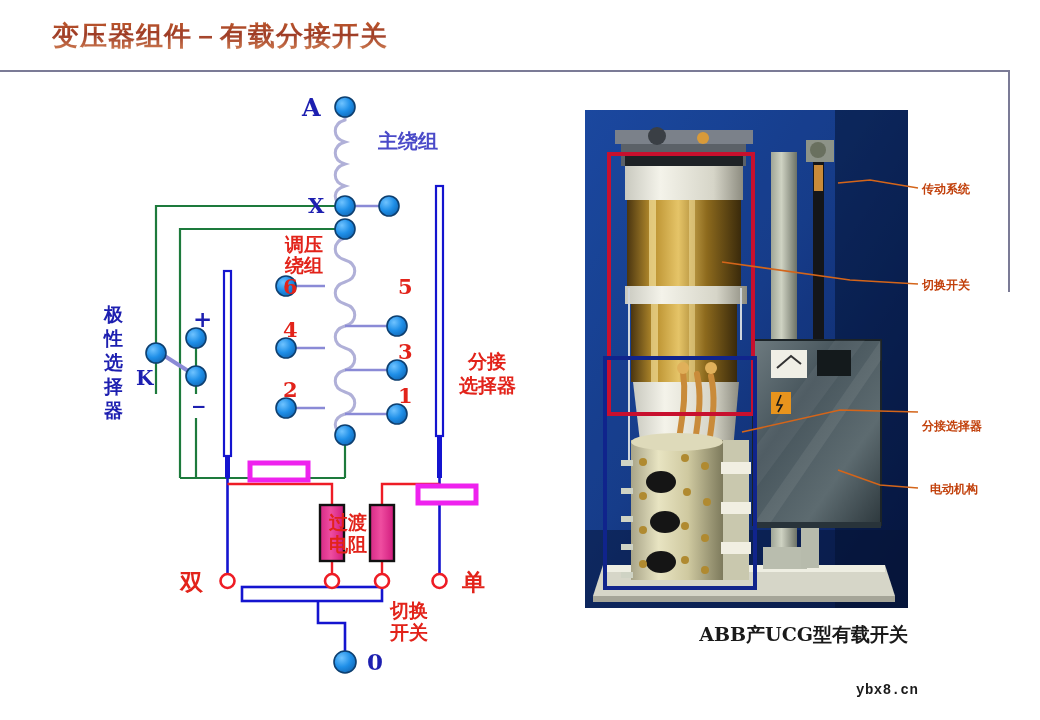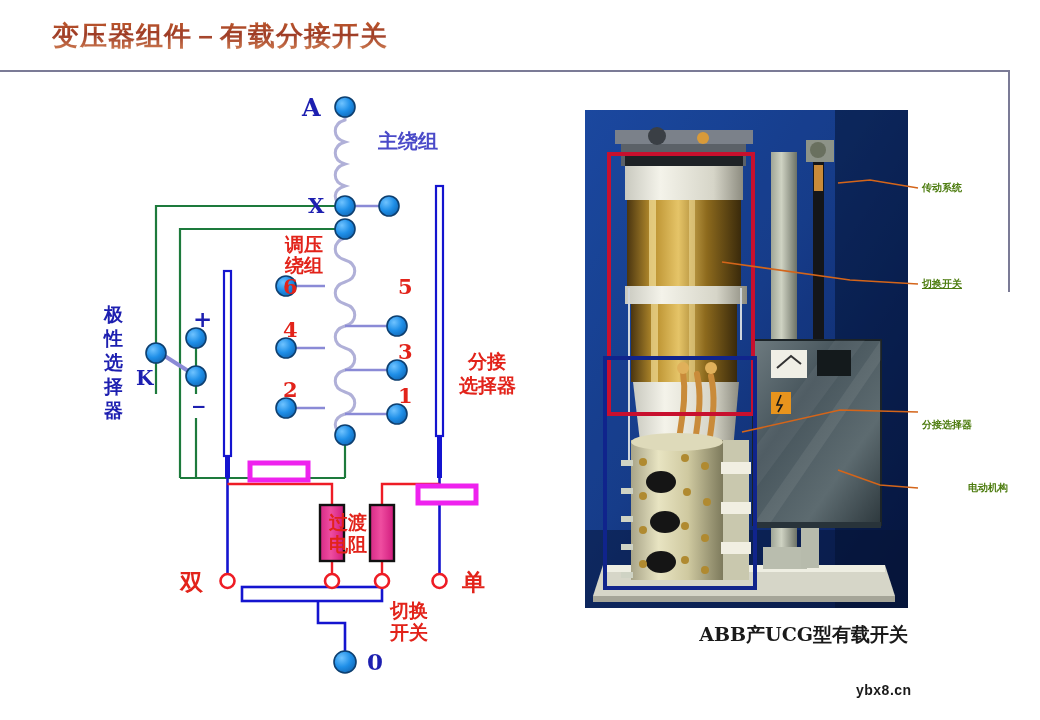--- a/index.html
+++ b/index.html
@@ -78,30 +78,30 @@
     text-align: right;
     font-family: "DejaVu Serif", "Liberation Serif", serif;
     font-size: 19px;
     font-weight: bold;
     color: #1a1a1a;
   }
   
   .callout {
     position: absolute;
     font-family: "DejaVu Sans", "Liberation Sans", sans-serif;
-    font-size: 10px;
+    font-size: 12px;
     font-weight: bold;
-    color: #4d7c0f;
+    color: #c2410c;
     white-space: nowrap;
   }
   #watermark {
     position: absolute;
     left: 856px;
     top: 682px;
-    font-family: Liberation Sans, sans-serif;
+    font-family: Liberation Mono, monospace;
     font-size: 14px;
     font-weight: bold;
     color: #1a1a1a;
     letter-spacing: 0.5px;
   }
   
   .t-red   { fill: #e2231a; font-family: "DejaVu Serif","Liberation Serif",serif; font-weight: bold; }
   .t-blue  { fill: #1d1fb0; font-family: "DejaVu Serif","Liberation Serif",serif; font-weight: bold; }
   .t-blue2 { fill: #4a4ac8; font-family: "DejaVu Serif","Liberation Serif",serif; font-weight: bold; }
 </style>
@@ -415,20 +415,20 @@
   <svg style="position:absolute; left:0; top:0; width:1040px; height:720px; pointer-events:none;">
     <g stroke="#d4651a" stroke-width="1.6" fill="none">
       <path d="M838,183 L870,180 L918,188"></path>
       <path d="M722,262 L850,280 L918,284"></path>
       <path d="M742,432 L840,410 L918,412"></path>
       <path d="M838,470 L880,485 L918,488"></path>
     </g>
   </svg>
 
   <div class="callout" style="left:922px; top:181px;">传动系统</div>
-  <div class="callout" style="left:922px; top:277px;text-decoration:underline;">切换开关</div>
+  <div class="callout" style="left:922px; top:277px;">切换开关</div>
   <div class="callout" style="left:922px; top:405px;margin-top:13px;">分接选择器</div>
-  <div class="callout" style="left:960px; top:481px;padding-left:8px;">电动机构</div>
+  <div class="callout" style="left:922px; top:481px;padding-left:8px;">电动机构</div>
 
   <div id="photo-caption">ABB产UCG型有载开关</div>
   <div id="watermark">ybx8.cn</div>
 
 </div>
 
 </body></html>

